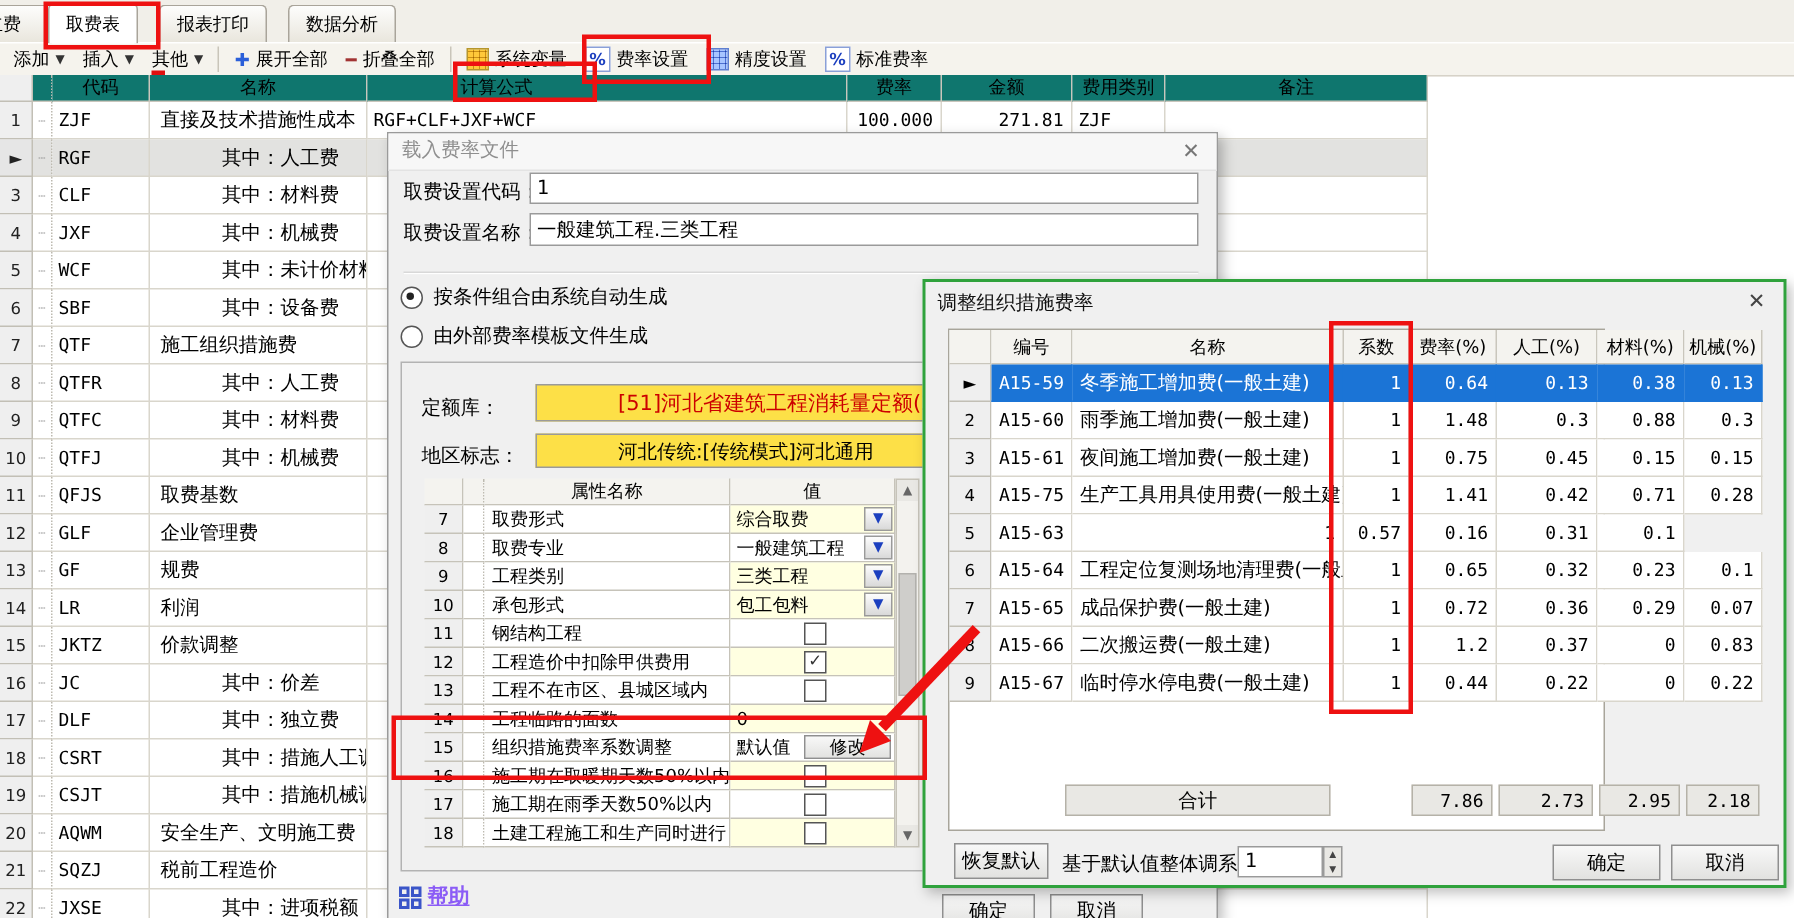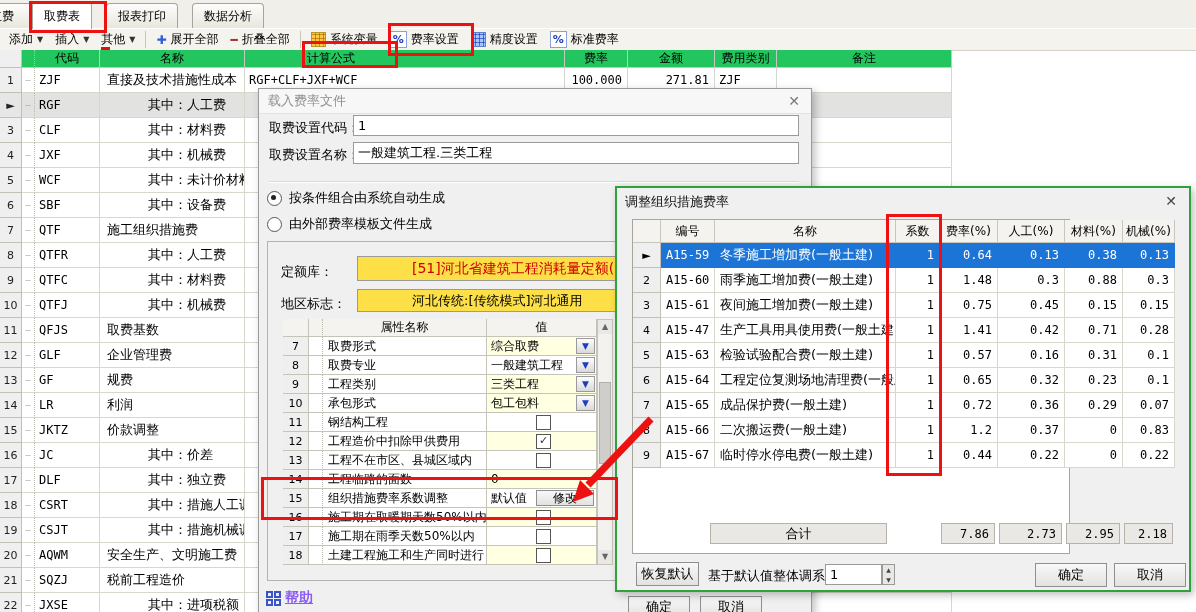--- a/index.html
+++ b/index.html
@@ -28,21 +28,21 @@
            repeating-linear-gradient(90deg,#cfe0ff 0 3px,#5f7fd0 3px 4px);background-blend-mode:multiply;}
   .ic-pct{width:15px;height:15px;border:1px solid #8aa0d8;background:#fff;color:#1b3fbf;
           font-weight:bold;font-size:11px;line-height:15px;text-align:center;}
   .redmark{position:absolute;left:6px;bottom:-1px;width:9px;height:3px;background:#e01010;}
   
   .feetable{position:absolute;left:0;top:50px;width:952px;}
   .frow{display:grid;grid-template-columns:22px 13px 65px 145px 320px 63px 87px 62px 175px;height:25px;}
   .frow.hdr{height:18px;}
   .fc{border-right:1px solid #d9d6cc;border-bottom:1px solid #d9d6cc;box-sizing:border-box;
       display:flex;align-items:center;overflow:hidden;white-space:nowrap;font-size:13px;}
-  .hdr .fc{background:#22c55e;border-color:#c9c6bc;justify-content:center;font-size:12px;}
+  .hdr .fc{background:#0f766e;border-color:#c9c6bc;justify-content:center;font-size:12px;}
   .fc.num{background:#efefef;border-color:#c2bfb5;justify-content:center;color:#222;font-size:11px;}
   .fc.tree{border-right:1px dotted #bdbab0;color:#999;font-size:8px;justify-content:center;}
   .fc.code,.fc.formula{font-family:"DejaVu Sans Mono","Liberation Mono",monospace;font-size:12px;padding-left:4px;}
   .fc.name{padding-left:7px;}
   .fc.name.sub{padding-left:48px;}
   .fc.right{justify-content:flex-end;padding-right:5px;font-family:"DejaVu Sans Mono","Liberation Mono",monospace;font-size:12px;}
   .frow.cur .fc{background:#e2e2e0;}
   .frow.cur .fc.num{background:#e6e6e6;}
   .fhdr-formula{justify-content:flex-start !important;padding-left:62px;}
   
@@ -635,32 +635,31 @@
           <div class="ac codecell">A15-61</div>
           <div class="ac namecell">夜间施工增加费(一般土建)</div>
           <div class="ac r">1</div>
           <div class="ac r">0.75</div>
           <div class="ac r">0.45</div>
           <div class="ac r">0.15</div>
           <div class="ac r">0.15</div>
         </div>
         <div class="arow">
           <div class="ac num">4</div>
-          <div class="ac codecell">A15-47</div>
+          <div class="ac codecell">A15-75</div>
           <div class="ac namecell">生产工具用具使用费(一般土建)</div>
           <div class="ac r">1</div>
           <div class="ac r">1.41</div>
           <div class="ac r">0.42</div>
           <div class="ac r">0.71</div>
           <div class="ac r">0.28</div>
         </div>
         <div class="arow">
           <div class="ac num">5</div>
           <div class="ac codecell">A15-63</div>
-          <div class="ac namecell">检验试验配合费(一般土建)</div>
           <div class="ac r">1</div>
           <div class="ac r">0.57</div>
           <div class="ac r">0.16</div>
           <div class="ac r">0.31</div>
           <div class="ac r">0.1</div>
         </div>
         <div class="arow">
           <div class="ac num">6</div>
           <div class="ac codecell">A15-64</div>
           <div class="ac namecell">工程定位复测场地清理费(一般土建)</div>

